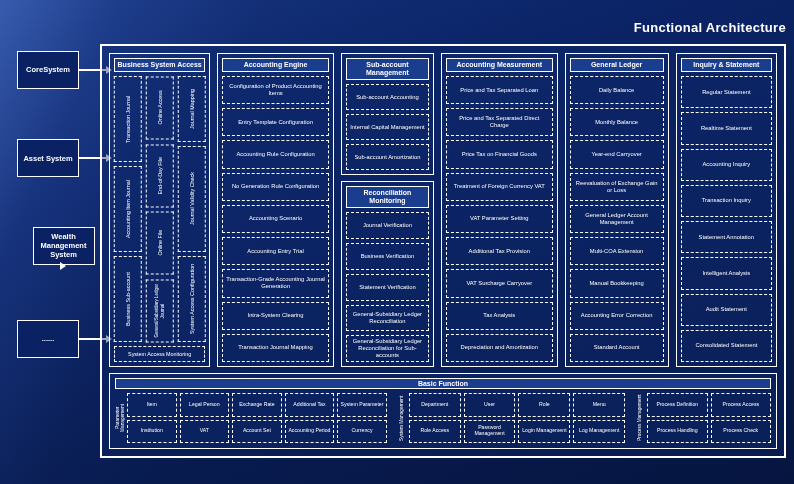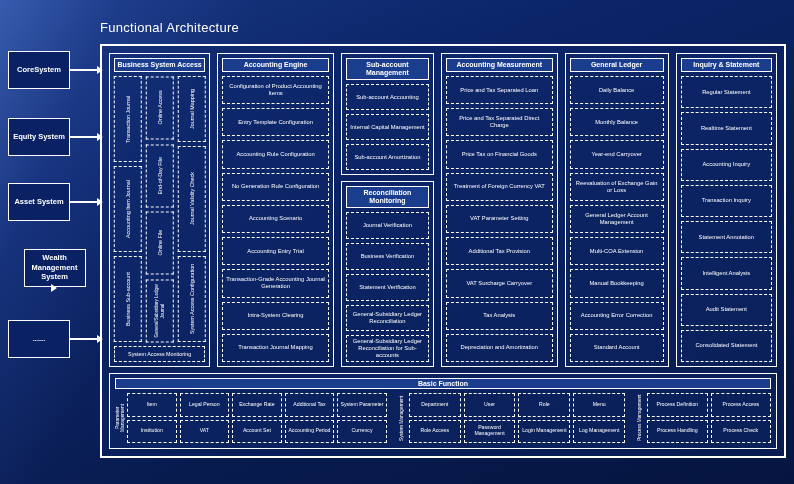--- a/index.html
+++ b/index.html
@@ -4,25 +4,25 @@
 <style>
   * { box-sizing: border-box; }
   html,body { margin:0; padding:0; }
   body {
     width:794px; height:484px; position:relative; overflow:hidden;
     font-family:"Liberation Sans", sans-serif; color:#fff;
     background:
       linear-gradient(115deg, rgba(90,130,220,0.50) 0%, rgba(50,85,175,0.30) 12%, rgba(25,50,120,0.12) 26%, rgba(0,0,0,0) 40%),
       linear-gradient(160deg, #16357f 0%, #0c2569 28%, #081c52 62%, #061540 100%);
   }
-  .title { position:absolute; top:20px; left:100px; width:686px; text-align:left;
-           font-size:13px; font-weight:normal; letter-spacing:0.3px; }
-
-  
-  .left-panel { position:absolute; left:8px; top:50px; width:93px; height:308px;
+  .title { position:absolute; top:20px; left:100px; width:686px; text-align:right;
+           font-size:13px; font-weight:bold; letter-spacing:0.3px; }
+
+  
+  .left-panel { position:absolute; left:17px; top:50px; width:93px; height:308px;
                 display:flex; flex-direction:column; justify-content:space-between; }
   .sys-row { display:flex; align-items:center; }
   .sys-box { width:62px; min-height:38px; border:1.5px solid #fff; background:#0a2164;
              display:flex; align-items:center; justify-content:center; text-align:center;
              font-size:7.5px; font-weight:bold; padding:2px; line-height:1.25; }
   .arrow { flex:1; height:2px; background:#fff; position:relative; }
   .arrow::after { content:""; position:absolute; right:-2px; top:-3px; width:0; height:0;
                   border-left:6px solid #fff; border-top:4px solid transparent; border-bottom:4px solid transparent; }
 
   
@@ -69,24 +69,20 @@
 <body>
 
 <div class="title">Functional Architecture</div>
 
 <div class="left-panel">
   <div class="sys-row" style="height:40px;">
     <div class="sys-box">CoreSystem</div>
     <div class="arrow"></div>
   </div>
   <div class="sys-row" style="height:38px;">
-    <div class="sys-box">Equity System</div>
-    <div class="arrow"></div>
-  </div>
-  <div class="sys-row" style="height:38px;">
     <div class="sys-box">Asset System</div>
     <div class="arrow"></div>
   </div>
   <div class="sys-row" style="height:44px;flex-direction:column;">
     <div class="sys-box">Wealth Management System</div>
     <div class="arrow"></div>
   </div>
   <div class="sys-row" style="height:38px;">
     <div class="sys-box">......</div>
     <div class="arrow"></div>

